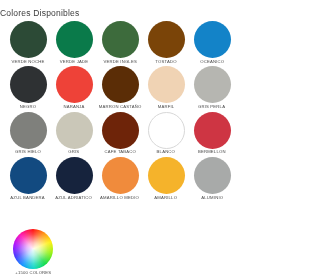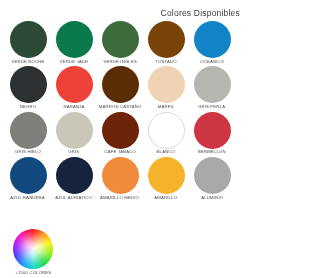--- a/index.html
+++ b/index.html
@@ -14,21 +14,21 @@
     overflow: hidden;
   }
   .card {
     width: 240px;
     height: 278px;
     box-sizing: border-box;
     position: relative;
     background: #ffffff;
   }
   .title {
-    text-align: right;
+    text-align: left;
     font-size: 8.5px;
     color: #3b3b3b;
     letter-spacing: 0.2px;
     padding-top: 8px;
     padding-bottom: 3px;
     font-weight: 400;
   }
   .grid {
     padding: 0 6px;
   }

